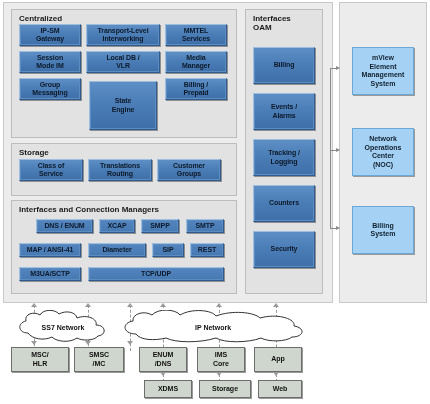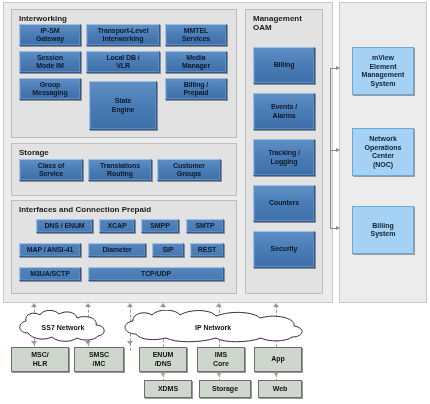--- a/index.html
+++ b/index.html
@@ -170,21 +170,21 @@
 </head>
 <body>
 
 <div class="top-area">
 
   <div class="outer-frame" id="frame-platform"></div>
 
   <div class="outer-frame" id="frame-external"></div>
 
   <div class="panel" id="panel-applications">
-    <div class="panel-title">Interworking</div>
+    <div class="panel-title">Centralized</div>
   </div>
   <div class="btn" style="left:19px; top:24px; width:62px; height:22px;">IP-SM
 Gateway</div>
   <div class="btn" style="left:86px; top:24px; width:74px; height:22px;">Transport-Level
 Interworking</div>
   <div class="btn" style="left:165px; top:24px; width:62px; height:22px;">MMTEL
 Services</div>
 
   <div class="btn" style="left:19px; top:51px; width:62px; height:22px;">Session
 Mode IM</div>
@@ -204,37 +204,37 @@
     <div class="panel-title">Storage</div>
   </div>
   <div class="btn" style="left:19px; top:159px; width:64px; height:22px;">Class of
 Service</div>
   <div class="btn" style="left:88px; top:159px; width:64px; height:22px;">Translations
 Routing</div>
   <div class="btn" style="left:157px; top:159px; width:64px; height:22px;">Customer
 Groups</div>
 
   <div class="panel" id="panel-interfaces">
-    <div class="panel-title">Interfaces and Connection Prepaid</div>
+    <div class="panel-title">Interfaces and Connection Managers</div>
   </div>
   <div class="btn flat" style="left:36px; top:219px; width:57px; height:14px;">DNS / ENUM</div>
   <div class="btn flat" style="left:99px; top:219px; width:36px; height:14px;">XCAP</div>
   <div class="btn flat" style="left:141px; top:219px; width:38px; height:14px;">SMPP</div>
   <div class="btn flat" style="left:186px; top:219px; width:38px; height:14px;">SMTP</div>
 
   <div class="btn flat" style="left:19px; top:243px; width:62px; height:14px;">MAP / ANSI-41</div>
   <div class="btn flat" style="left:88px; top:243px; width:58px; height:14px;">Diameter</div>
   <div class="btn flat" style="left:152px; top:243px; width:32px; height:14px;">SIP</div>
   <div class="btn flat" style="left:190px; top:243px; width:34px; height:14px;">REST</div>
 
   <div class="btn flat" style="left:19px; top:267px; width:62px; height:14px;">M3UA/SCTP</div>
   <div class="btn flat" style="left:88px; top:267px; width:136px; height:14px;">TCP/UDP</div>
 
   <div class="panel" id="panel-oam">
-    <div class="panel-title">Management
+    <div class="panel-title">Interfaces
 OAM</div>
   </div>
   <div class="btn" style="left:253px; top:47px; width:62px; height:37px;">Billing</div>
   <div class="btn" style="left:253px; top:93px; width:62px; height:37px;">Events /
 Alarms</div>
   <div class="btn" style="left:253px; top:139px; width:62px; height:37px;">Tracking /
 Logging</div>
   <div class="btn" style="left:253px; top:185px; width:62px; height:37px;">Counters</div>
   <div class="btn" style="left:253px; top:231px; width:62px; height:37px;">Security</div>
 

